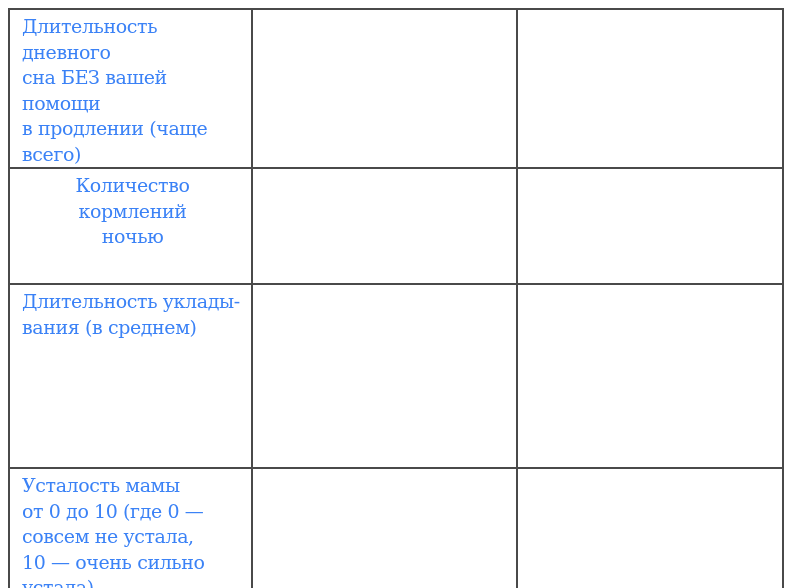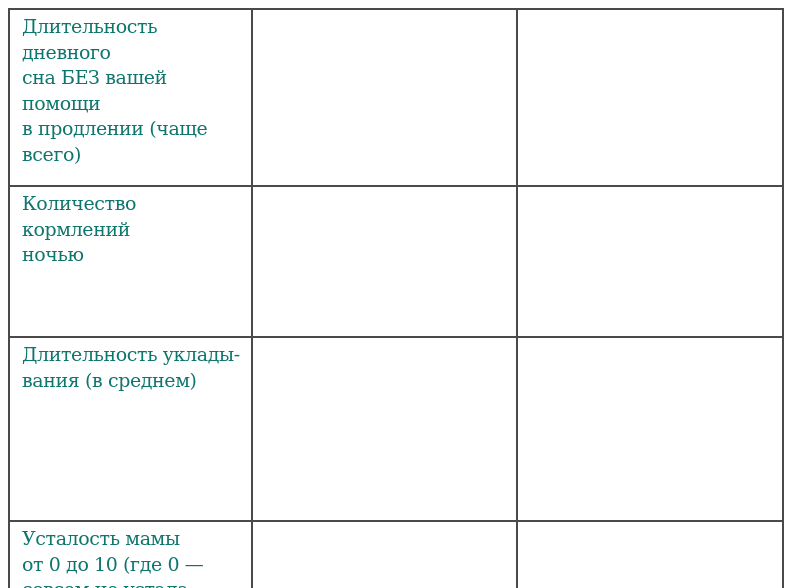--- a/index.html
+++ b/index.html
@@ -24,30 +24,30 @@
     }
     .sleep-table td {
       border: 2px solid #4a4a4a;
       vertical-align: top;
       padding: 0;
     }
     .sleep-table col.c1 { width: 243px; }
     .sleep-table col.c2 { width: 265px; }
     .sleep-table col.c3 { width: 266px; }
     .sleep-table tr.r1 { height: 143px; }
-    .sleep-table tr.r2 { height: 151px; }
+    .sleep-table tr.r2 { height: 116px; text-align: center; }
     .sleep-table tr.r3 { height: 184px; }
     .sleep-table tr.r4 { height: 143px; }
     .label-cell .label-text {
       display: block;
       font-family: "DejaVu Serif", "Liberation Serif", serif;
       font-size: 19px;
       line-height: 25.5px;
-      color: #0f766e;
-      padding: 4px 8px 18px 12px;
+      color: #3b82f6;
+      padding: 4px 8px 0 12px;
       white-space: pre-line;
       letter-spacing: -0.4px;
     }
     .blank-cell {
       background: #ffffff;
     }
   </style>
 </head>
 <body>
 

